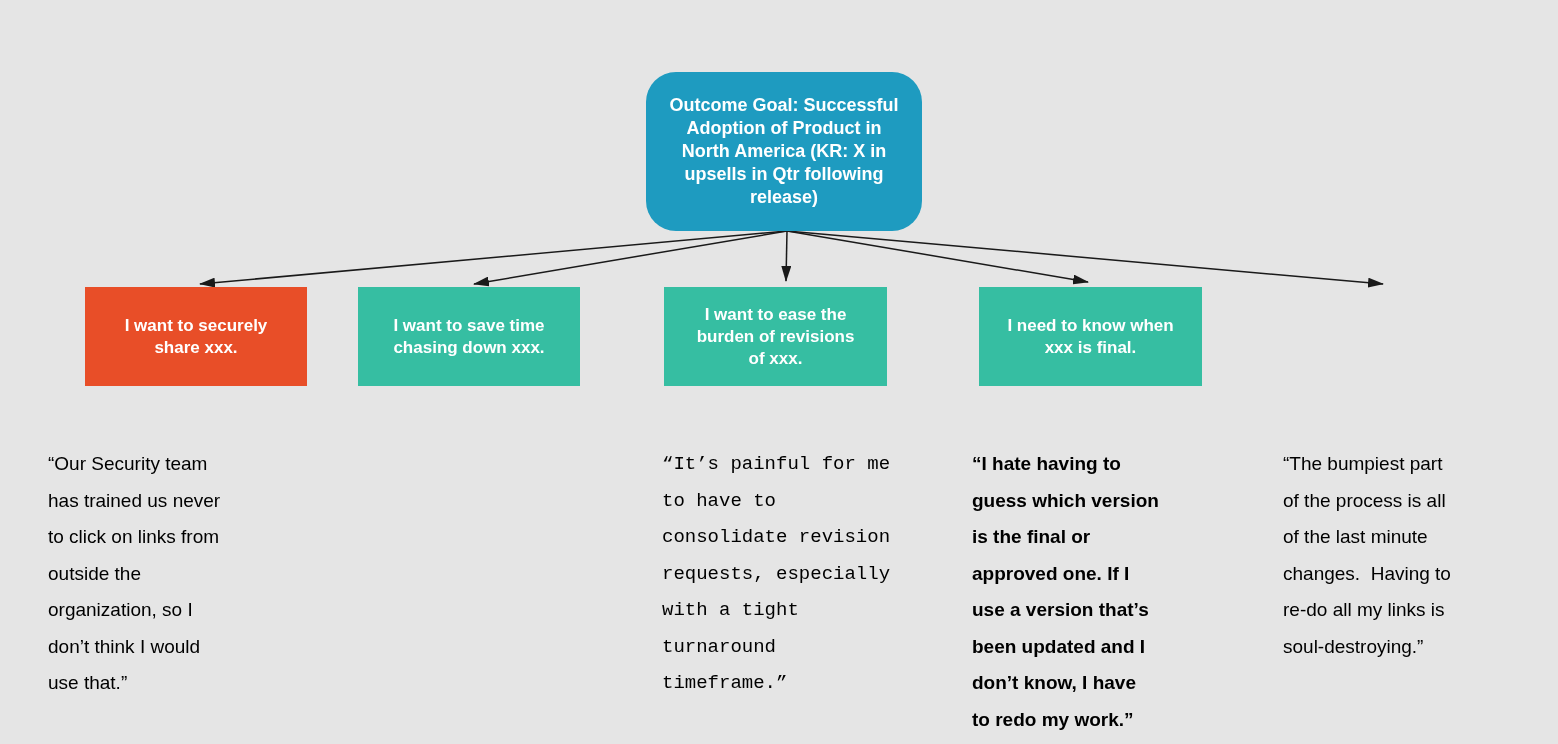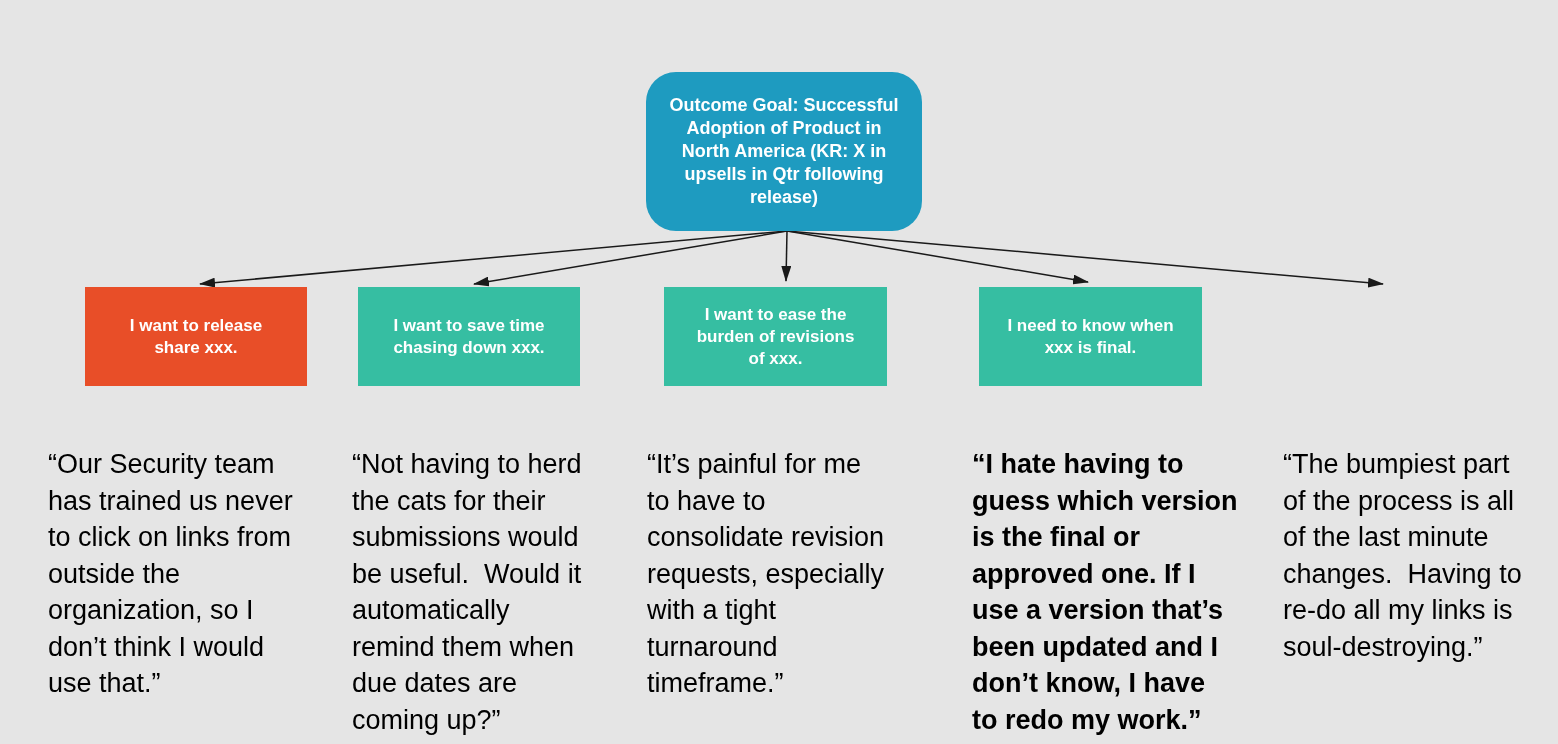--- a/index.html
+++ b/index.html
@@ -46,27 +46,27 @@
   }
   .n1 { left: 85px;   width: 222px; }
   .n2 { left: 358px;  width: 222px; justify-content: center; }
   .n3 { left: 664px;  width: 223px; }
   .n4 { left: 979px;  width: 223px; justify-content: center; }
   .n5 { left: 1273px; width: 234px; }
   .quote {
     position: absolute;
     top: 446px;
     color: #000000;
-    font-size: 27px;
+    font-size: 19px;
     line-height: 36.5px;
     white-space: pre-wrap;
   }
   .q1 { left: 48px;   width: 285px; }
   .q2 { left: 352px;  width: 285px; }
-  .q3 { left: 647px;  width: 280px; }
+  .q3 { left: 662px;  width: 280px; font-family: Liberation Mono, monospace; }
   .q4 { left: 972px;  width: 285px; font-weight: bold; }
   .q5 { left: 1283px; width: 272px; }
 </style>
 </head>
 <body>
 
 <div class="canvas">
 
   <svg class="arrow-layer" viewBox="0 0 1558 744" xmlns="http://www.w3.org/2000/svg" style="color: rgb(26, 26, 26);">
     <defs>
@@ -83,21 +83,21 @@
 
   <div class="node goal-node" style="background: rgb(30, 155, 192);">
     <span>Outcome Goal: Successful
 Adoption of Product in
 North America (KR: X in
 upsells in Qtr following
 release)</span>
   </div>
 
   <div class="node need-node n1" style="background: rgb(232, 78, 40);">
-    <span>I want to release
+    <span>I want to securely
 share xxx.</span>
   </div>
   <div class="node need-node n2" style="background: rgb(54, 190, 162);">
     <span>I want to save time
 chasing down xxx.</span>
   </div>
   <div class="node need-node n3" style="background: rgb(54, 190, 162);">
     <span>I want to ease the
 burden of revisions
 of xxx.</span>
@@ -107,28 +107,20 @@
 xxx is final.</span>
   </div>
 
   <div class="quote q1">“Our Security team
 has trained us never
 to click on links from
 outside the
 organization, so I
 don’t think I would
 use that.”</div>
-  <div class="quote q2">“Not having to herd
-the cats for their
-submissions would
-be useful.  Would it
-automatically
-remind them when
-due dates are
-coming up?”</div>
   <div class="quote q3">“It’s painful for me
 to have to
 consolidate revision
 requests, especially
 with a tight
 turnaround
 timeframe.”</div>
   <div class="quote q4">“I hate having to
 guess which version
 is the final or

